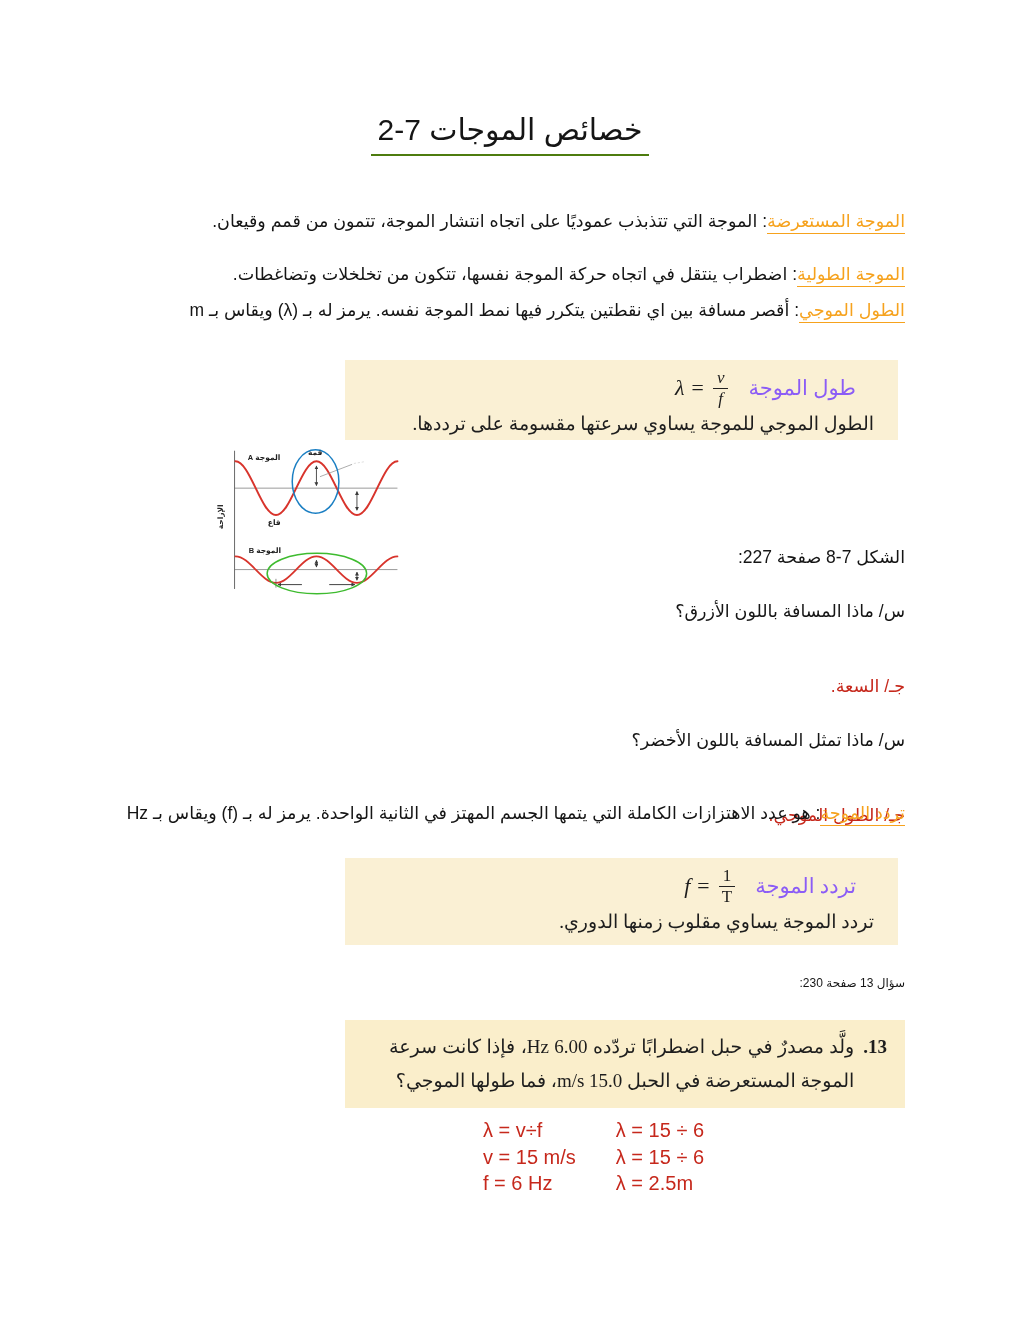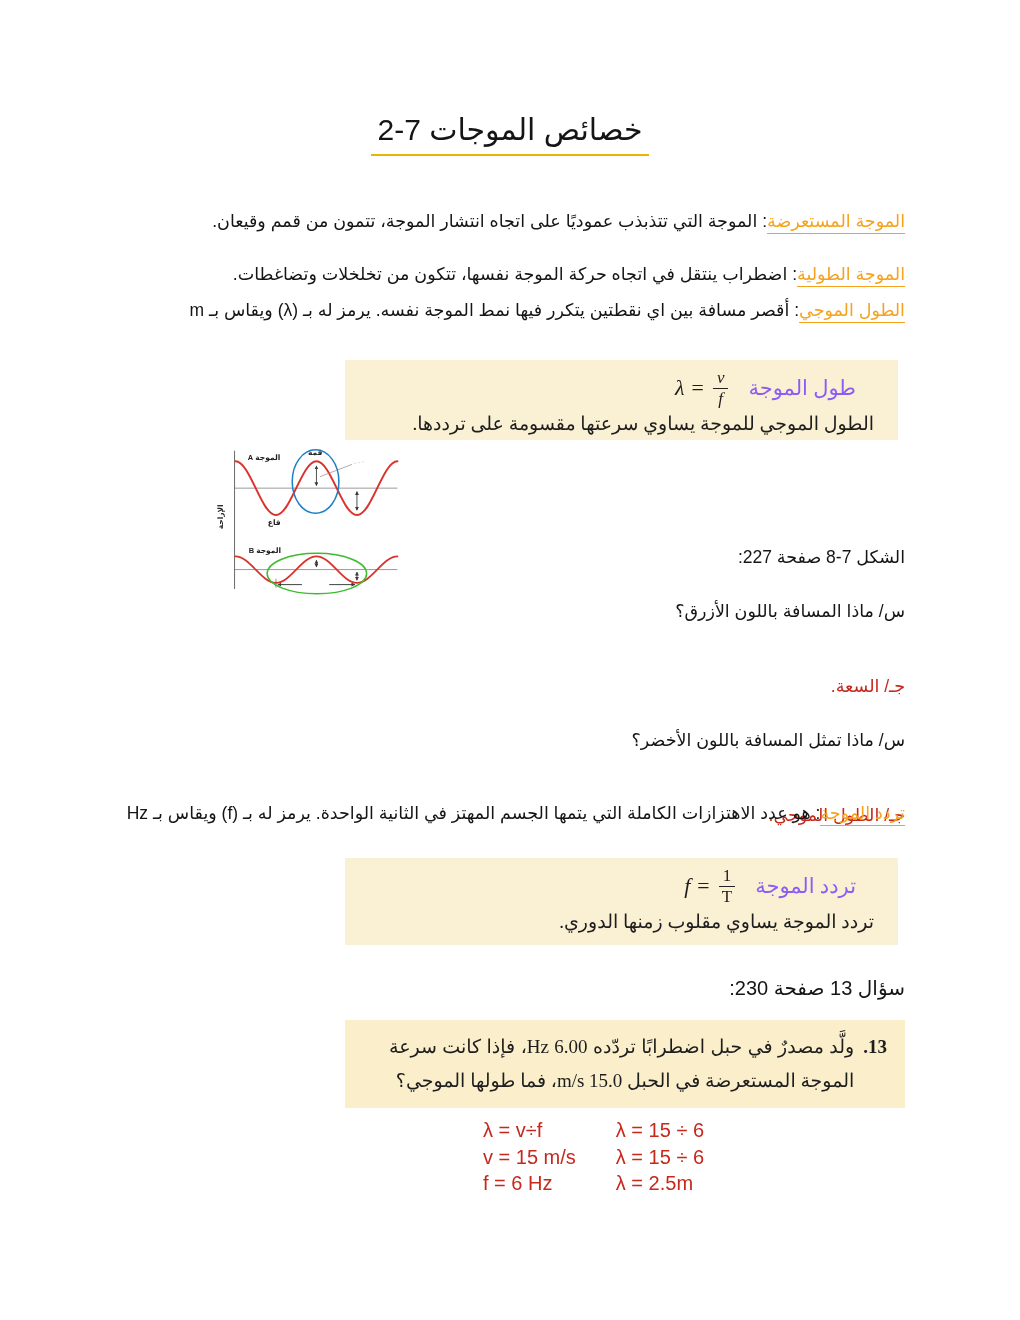--- a/index.html
+++ b/index.html
@@ -4,21 +4,21 @@
 <style>
   html,body{margin:0;padding:0;background:#fff;}
   .page{
     position:relative;width:1020px;height:1320px;background:#ffffff;overflow:hidden;
     font-family:"Liberation Sans","DejaVu Sans",sans-serif;color:#151515;
   }
   
   .title-wrap{position:absolute;top:112px;left:0;width:100%;text-align:center;}
   .title-text{
     display:inline-block;font-size:30px;font-weight:normal;
-    border-bottom:2px solid #eab308;padding:0 6px 7px 6px;direction:rtl;
+    border-bottom:2px solid #4d7c0f;padding:0 6px 7px 6px;direction:rtl;
   }
   
   .def{
     position:absolute;right:115px;margin:0;direction:rtl;text-align:right;
     font-size:17.5px;line-height:24px;width:800px;
   }
   .term{
     color:#f6a21d;border-bottom:1.6px solid #f6a21d;padding-bottom:2px;
   }
   
@@ -41,21 +41,21 @@
   .fig-label{font-size:17px;font-weight:bold;fill:#222;}
   
   .notes{
     position:absolute;top:544px;right:115px;direction:rtl;text-align:right;
     font-size:17.5px;line-height:27px;
   }
   .notes .fig-caption{margin-bottom:27px;}
   .notes .pair{margin-bottom:27px;}
   .answer{color:#c6281c;margin-top:48px;}
   
-  .question-ref{position:absolute;right:115px;top:976px;direction:rtl;font-size:20px;}
+  .question-ref{position:absolute;right:115px;top:976px;direction:rtl;font-size:12px;}
   
   .question-box{
     position:absolute;left:345px;top:1020px;width:560px;min-height:86px;background:#faeecb;
     direction:rtl;display:flex;gap:9px;box-sizing:border-box;padding:10px 18px 10px 44px;
     font-family:"Liberation Serif","DejaVu Serif",serif;font-size:19px;line-height:34px;color:#1d1d1d;
   }
   .q-number{font-weight:bold;white-space:nowrap;}
   .q-text{text-align:justify;}
   
   .solution{

